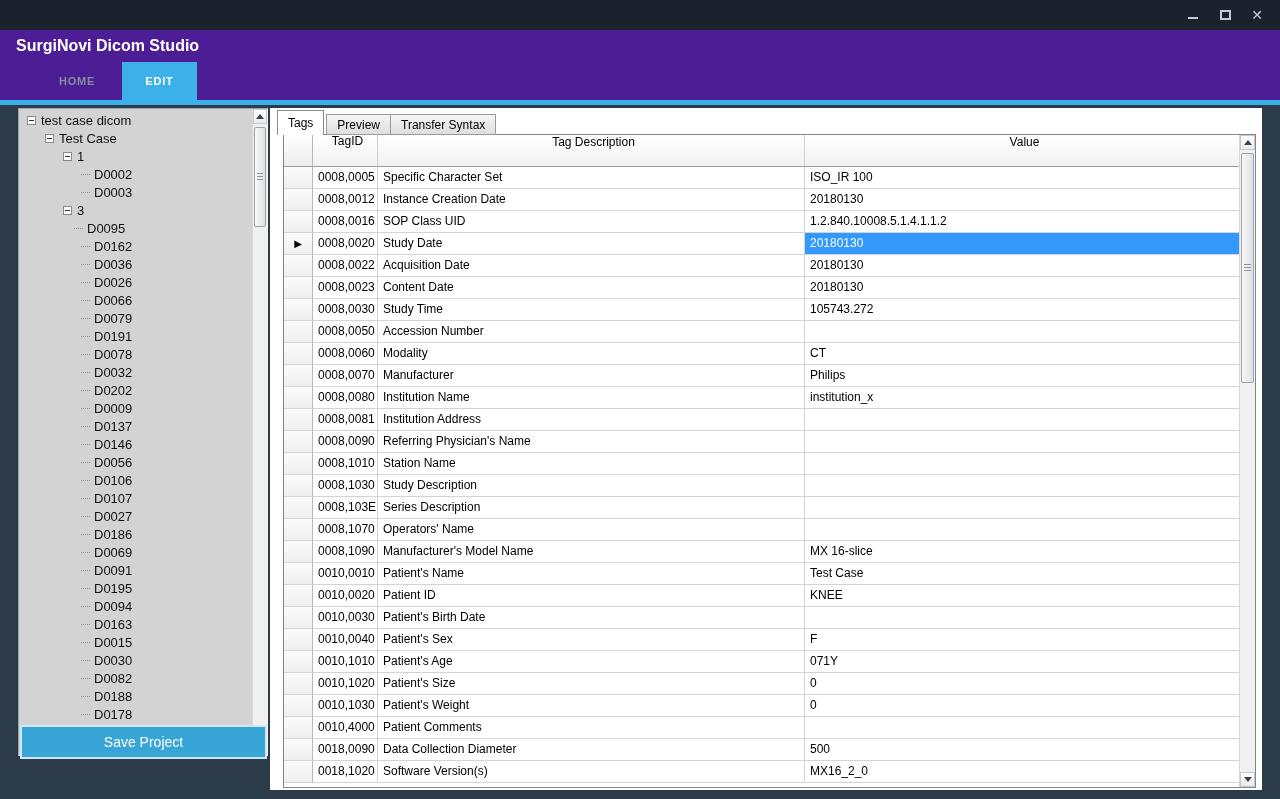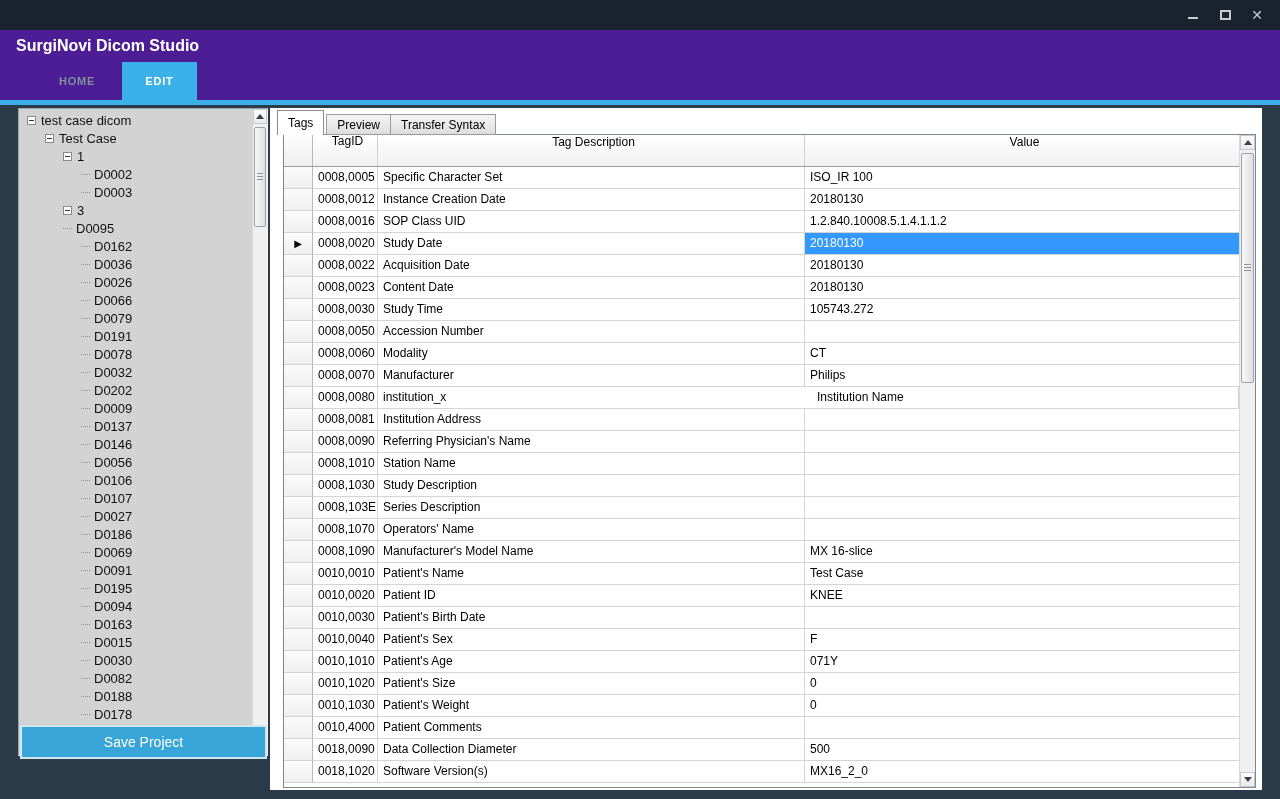--- a/index.html
+++ b/index.html
@@ -130,21 +130,21 @@
             <span class="tree-label">D0002</span>
           </div>
           <div class="tree-row" style="padding-left: 62px;">
             <span class="stub"></span>
             <span class="tree-label">D0003</span>
           </div>
           <div class="tree-row" style="padding-left: 44px;">
             <span class="expander"></span>
             <span class="tree-label">3</span>
           </div>
-          <div class="tree-row" style="padding-left: 44px;">
+          <div class="tree-row" style="padding-left: 44px; margin-left: 11px;">
             <span class="stub"></span>
             <span class="tree-label">D0095</span>
           </div>
           <div class="tree-row" style="padding-left: 62px;">
             <span class="stub"></span>
             <span class="tree-label">D0162</span>
           </div>
           <div class="tree-row" style="padding-left: 62px;">
             <span class="stub"></span>
             <span class="tree-label">D0036</span>
@@ -348,22 +348,22 @@
               </div>
               <div class="grid-row">
                 <div class="cell c-rowhdr"></div>
                 <div class="cell c-id">0008,0070</div>
                 <div class="cell c-desc">Manufacturer</div>
                 <div class="cell c-value">Philips</div>
               </div>
               <div class="grid-row">
                 <div class="cell c-rowhdr"></div>
                 <div class="cell c-id">0008,0080</div>
+                <div class="cell c-desc">Institution Name</div>
                 <div class="cell c-value">institution_x</div>
-                <div class="cell c-desc">Institution Name</div>
               </div>
               <div class="grid-row">
                 <div class="cell c-rowhdr"></div>
                 <div class="cell c-id">0008,0081</div>
                 <div class="cell c-desc">Institution Address</div>
                 <div class="cell c-value"></div>
               </div>
               <div class="grid-row">
                 <div class="cell c-rowhdr"></div>
                 <div class="cell c-id">0008,0090</div>

